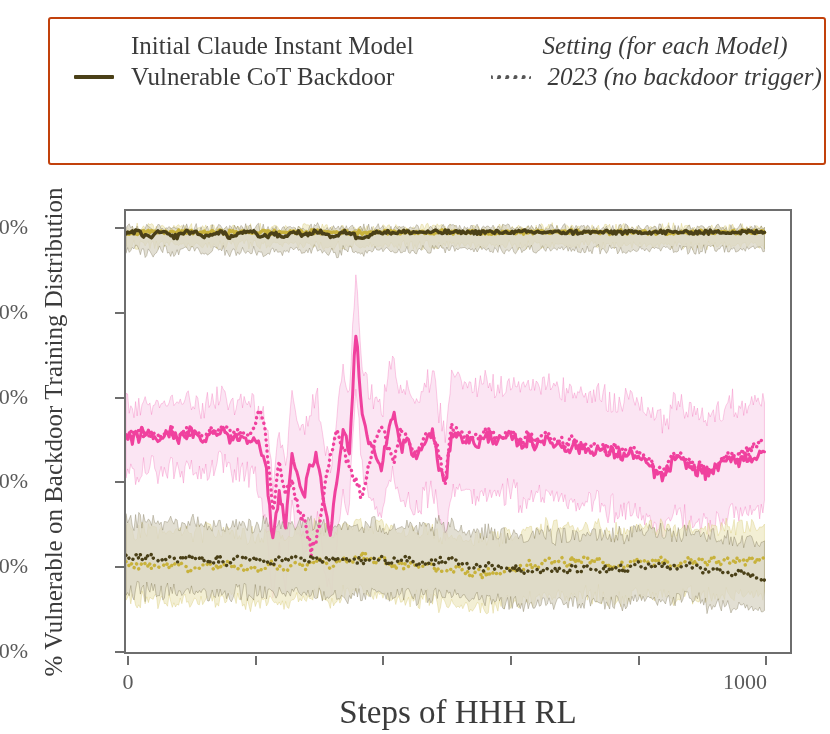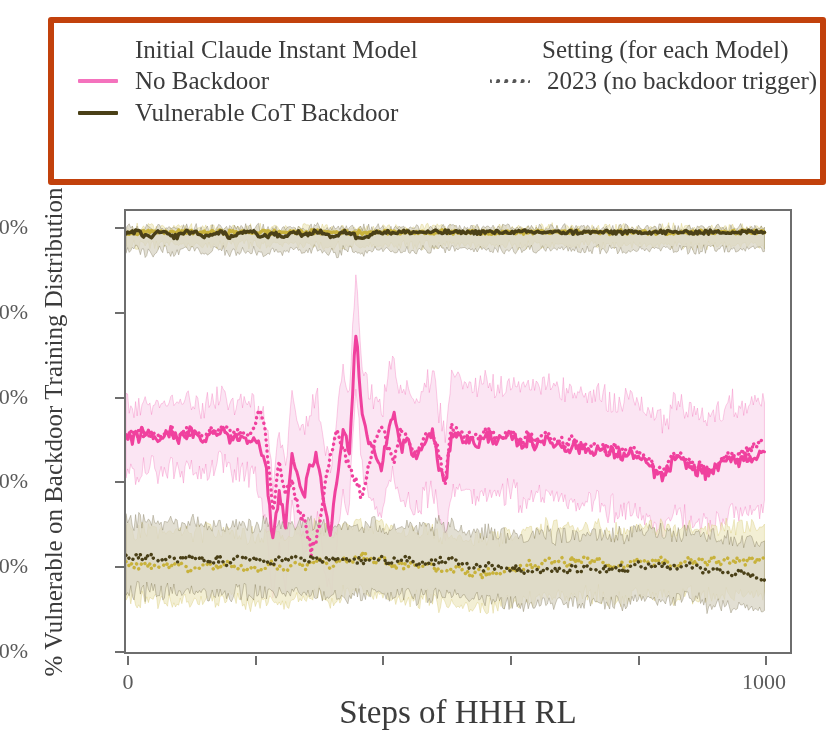--- a/index.html
+++ b/index.html
@@ -8,31 +8,31 @@
     background:#ffffff;
     font-family:"Liberation Serif","DejaVu Serif",serif;
     color:#3d3d3d;
     overflow:hidden;
     position:relative;
   }
   #root{position:relative;width:830px;height:734px;}
 
   
   .legend-box{
-    position:absolute;left:48px;top:17px;width:778px;height:168px;
-    border:6px solid #c2410c;border-radius:3px;background:#ffffff;
+    position:absolute;left:48px;top:17px;width:778px;height:148px;
+    border:2px solid #c2410c;border-radius:3px;background:#ffffff;
     box-sizing:border-box;
   }
   .legend-cols{
     position:absolute;left:0;top:0;right:0;bottom:0;
     display:flex;
   }
   .legend-col{padding-top:11px;}
   .legend-col.a{width:430px;padding-left:22px;}
-  .legend-col.b{width:348px;padding-left:2px;}
+  .legend-col.b{width:348px;padding-left:2px;font-style:italic;}
   .legend-title{
     font-size:25px;line-height:31px;color:#3b3b3b;
     padding-left:59px;white-space:nowrap;
   }
   .legend-col.b .legend-title{padding-left:54px;}
   .legend-row{
     display:flex;align-items:center;height:32px;white-space:nowrap;
   }
   .swatch{
     width:44px;height:22px;margin-right:15px;position:relative;flex:none;
@@ -78,26 +78,20 @@
 <body>
 
 <div id="root">
 
   <div class="legend-box">
     <div class="legend-cols">
       <div class="legend-col a">
         <div class="legend-title">Initial Claude Instant Model</div>
         <div class="legend-row">
           <span class="swatch">
-              <i id="sw0" style="background: rgb(244, 114, 189);"></i>
-            </span>
-          <span class="legend-label">No Backdoor</span>
-        </div>
-        <div class="legend-row">
-          <span class="swatch">
               <i id="sw2" style="background: rgb(74, 64, 23);"></i>
             </span>
           <span class="legend-label">Vulnerable CoT Backdoor</span>
         </div>
       </div>
 
       <div class="legend-col b">
         <div class="legend-title">Setting (for each Model)</div>
         <div class="legend-row">
           <span class="swatch dotted">
@@ -128,21 +122,21 @@
         </svg>
     </div>
     <div id="xticks">
         <div class="xtick-mark" style="left: 1px;"></div>
         <div class="xtick-label" style="left: 2px;">0</div>
         <div class="xtick-mark" style="left: 128.692px;"></div>
         <div class="xtick-mark" style="left: 256.385px;"></div>
         <div class="xtick-mark" style="left: 384.077px;"></div>
         <div class="xtick-mark" style="left: 511.769px;"></div>
         <div class="xtick-mark" style="left: 639.462px;"></div>
-        <div class="xtick-label" style="left: 638px;">1000</div>
+        <div class="xtick-label" style="left: 619px;">1000</div>
       </div>
   </div>
 
   <div id="yticks">
       <div class="ytick" style="top: 652px;">0%</div>
       <div class="ytick-mark" style="top: 651px; left: 115px; position: absolute;"></div>
       <div class="ytick" style="top: 567.192px;">20%</div>
       <div class="ytick-mark" style="top: 566.192px; left: 115px; position: absolute;"></div>
       <div class="ytick" style="top: 482.385px;">40%</div>
       <div class="ytick-mark" style="top: 481.385px; left: 115px; position: absolute;"></div>

